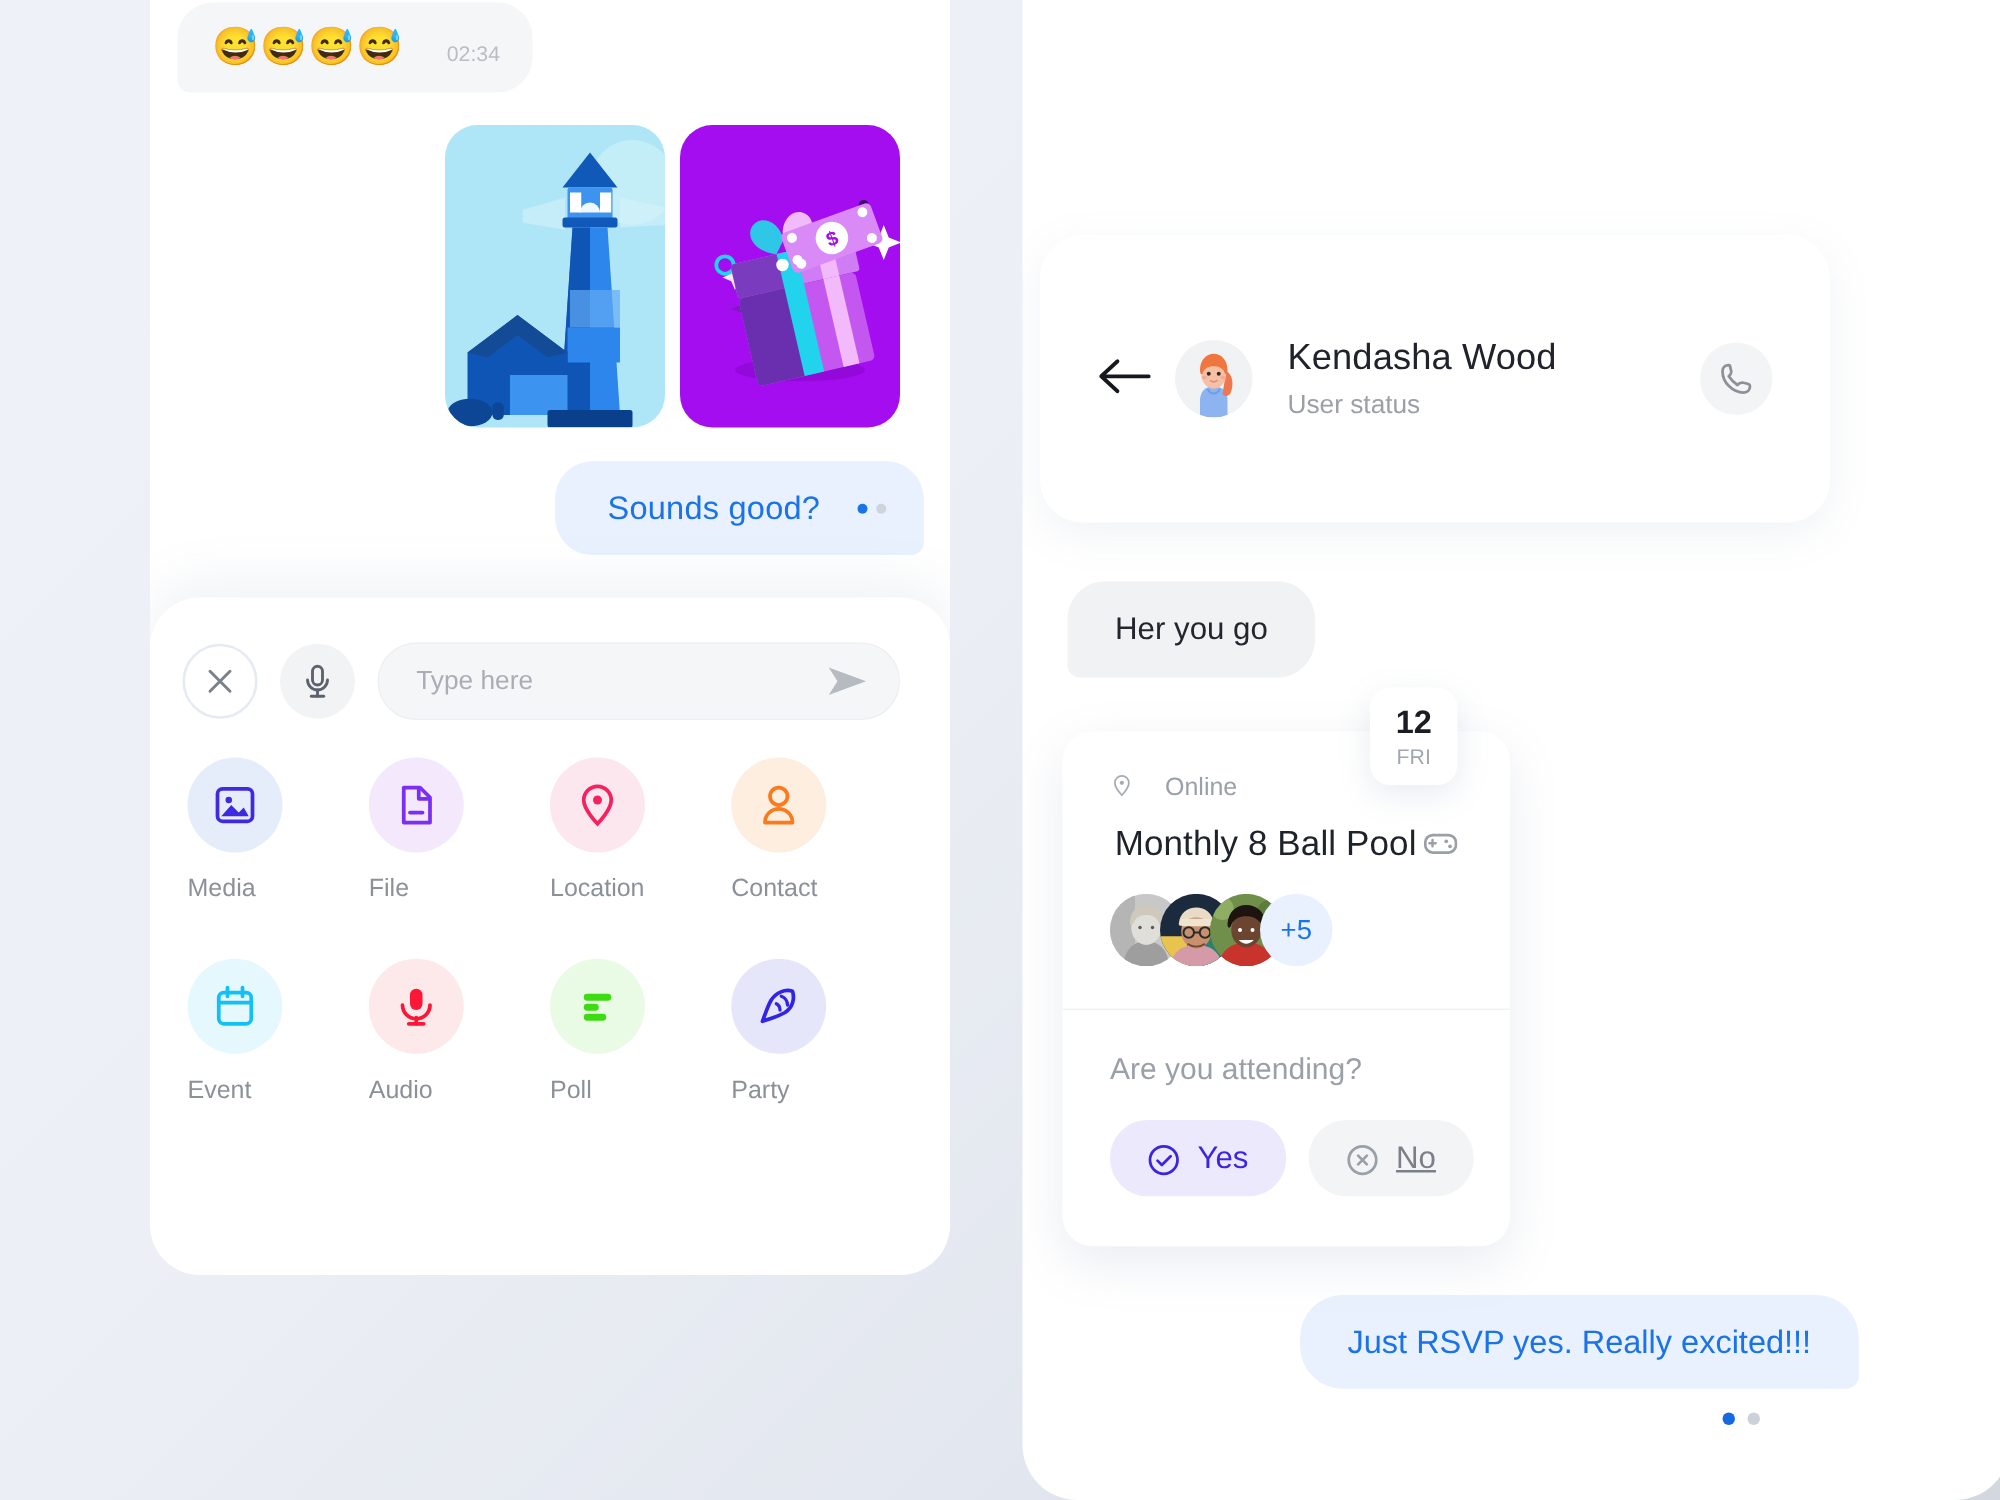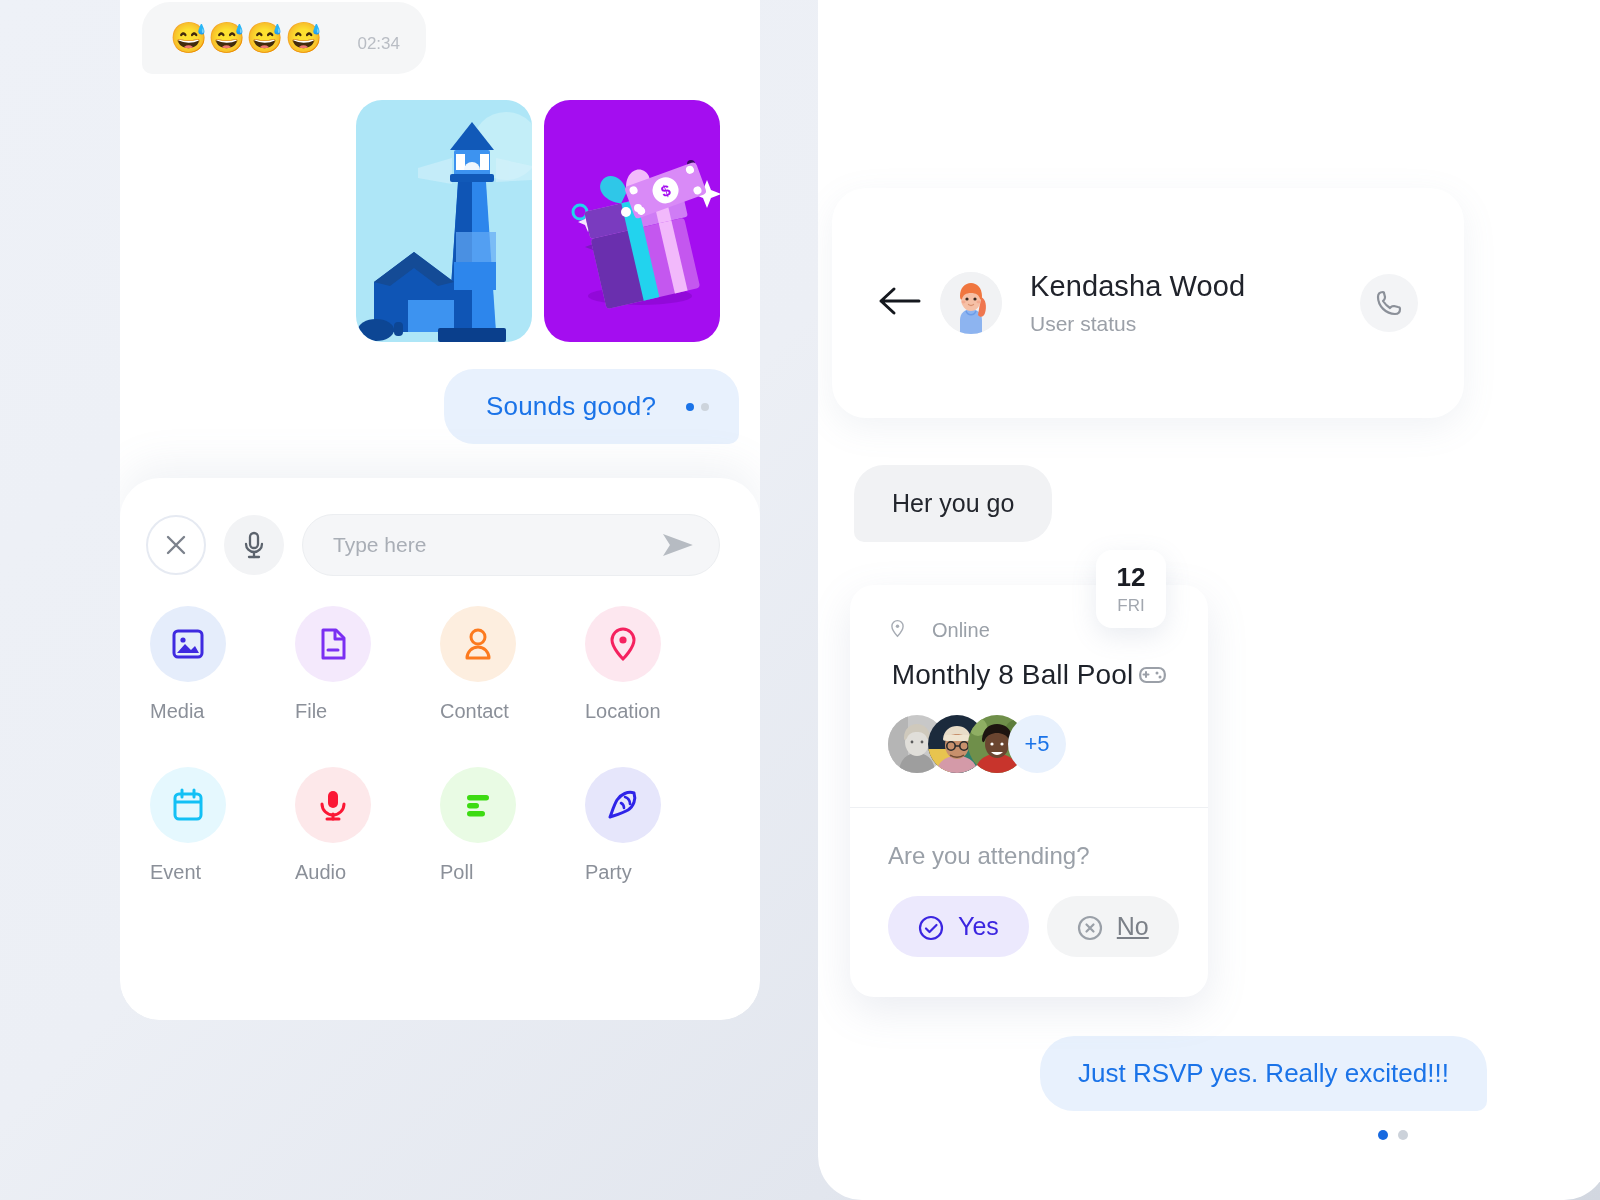--- a/index.html
+++ b/index.html
@@ -318,37 +318,37 @@
           <svg width="36" height="36" viewBox="0 0 36 36">
             <path d="M8 4h13l8 8v20H8z" fill="none" stroke="#7b2ff2" stroke-width="3" stroke-linejoin="round"></path>
             <path d="M20 4v9h9" fill="none" stroke="#7b2ff2" stroke-width="3" stroke-linejoin="round"></path>
             <path d="M13 24h10" stroke="#7b2ff2" stroke-width="3" stroke-linecap="round"></path>
           </svg>
         </div>
         <span class="attach-label">File</span>
       </div>
 
       <div class="attach-item">
+        <div class="attach-icon" style="background:#fde7ef">
+          <svg width="36" height="36" viewBox="0 0 36 36">
+            <path d="M18 3c-6 0-11 5-11 11 0 8 11 19 11 19s11-11 11-19c0-6-5-11-11-11z" fill="none" stroke="#f5225f" stroke-width="3"></path>
+            <circle cx="18" cy="14" r="3.6" fill="#f5225f"></circle>
+          </svg>
+        </div>
+        <span class="attach-label">Location</span>
+      </div>
+
+      <div class="attach-item">
         <div class="attach-icon" style="background:#fdeedf">
           <svg width="36" height="36" viewBox="0 0 36 36">
             <circle cx="18" cy="11" r="7" fill="none" stroke="#fc7a1e" stroke-width="3"></circle>
             <path d="M7 32a11 11 0 0122 0z" fill="none" stroke="#fc7a1e" stroke-width="3" stroke-linejoin="round"></path>
           </svg>
         </div>
         <span class="attach-label">Contact</span>
-      </div>
-
-      <div class="attach-item">
-        <div class="attach-icon" style="background:#fde7ef">
-          <svg width="36" height="36" viewBox="0 0 36 36">
-            <path d="M18 3c-6 0-11 5-11 11 0 8 11 19 11 19s11-11 11-19c0-6-5-11-11-11z" fill="none" stroke="#f5225f" stroke-width="3"></path>
-            <circle cx="18" cy="14" r="3.6" fill="#f5225f"></circle>
-          </svg>
-        </div>
-        <span class="attach-label">Location</span>
       </div>
 
       <div class="attach-item">
         <div class="attach-icon" style="background:#e5f8fe">
           <svg width="36" height="36" viewBox="0 0 36 36">
             <rect x="5" y="7" width="26" height="25" rx="4" fill="none" stroke="#13c0f5" stroke-width="3"></rect>
             <path d="M5 15h26" stroke="#13c0f5" stroke-width="3"></path>
             <path d="M12 3v7M24 3v7" stroke="#13c0f5" stroke-width="3" stroke-linecap="round"></path>
           </svg>
         </div>

